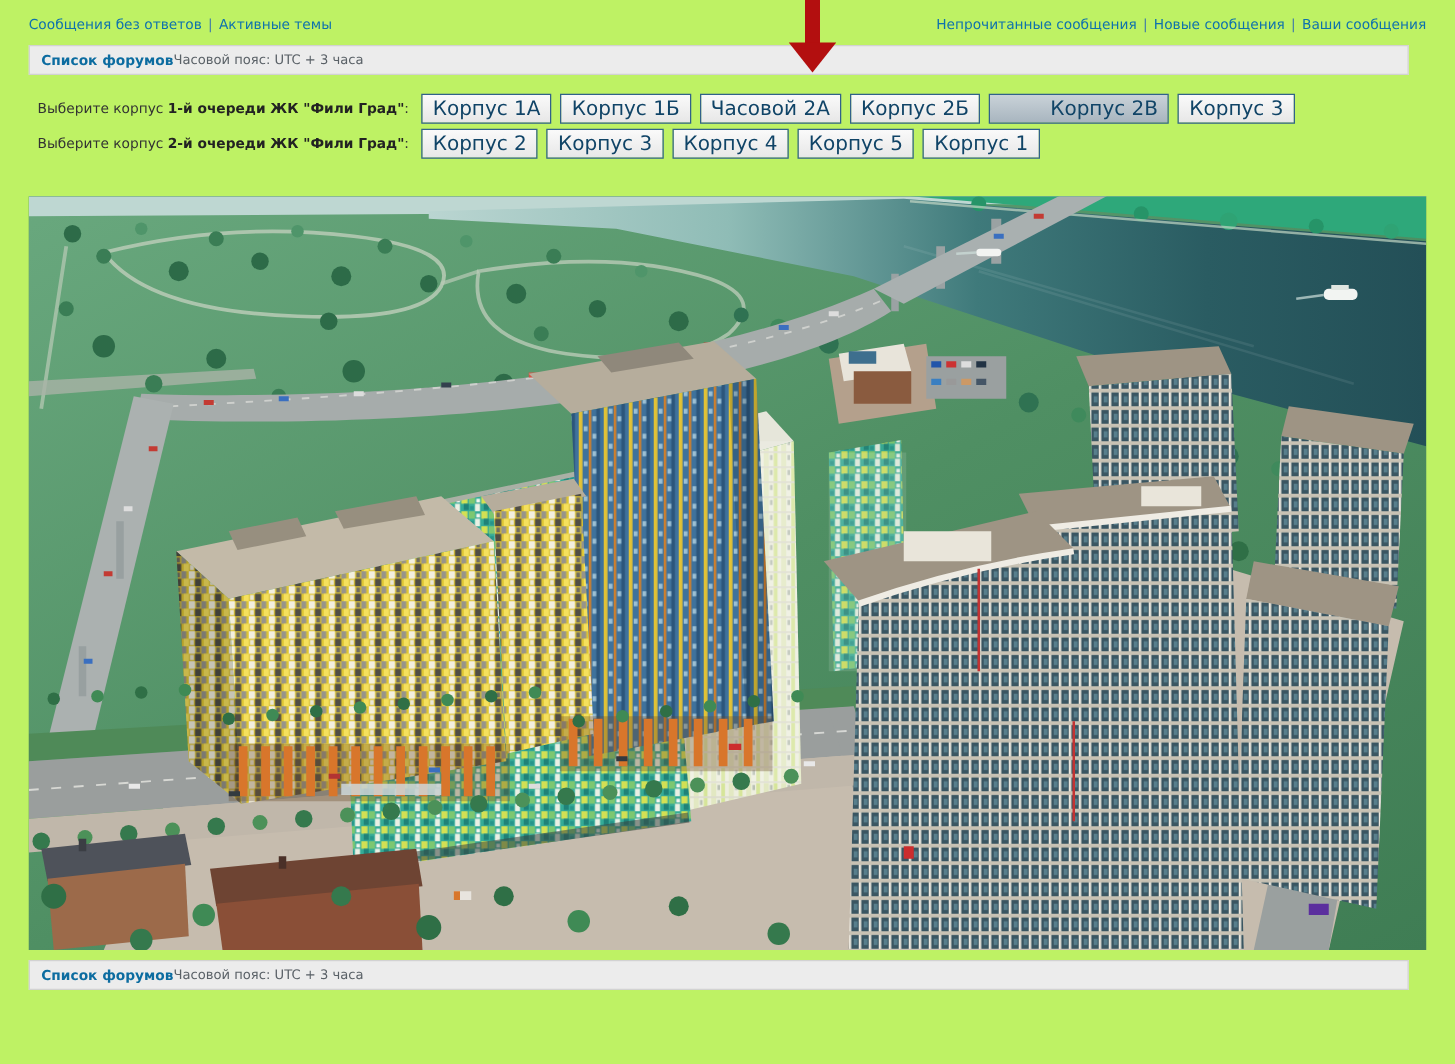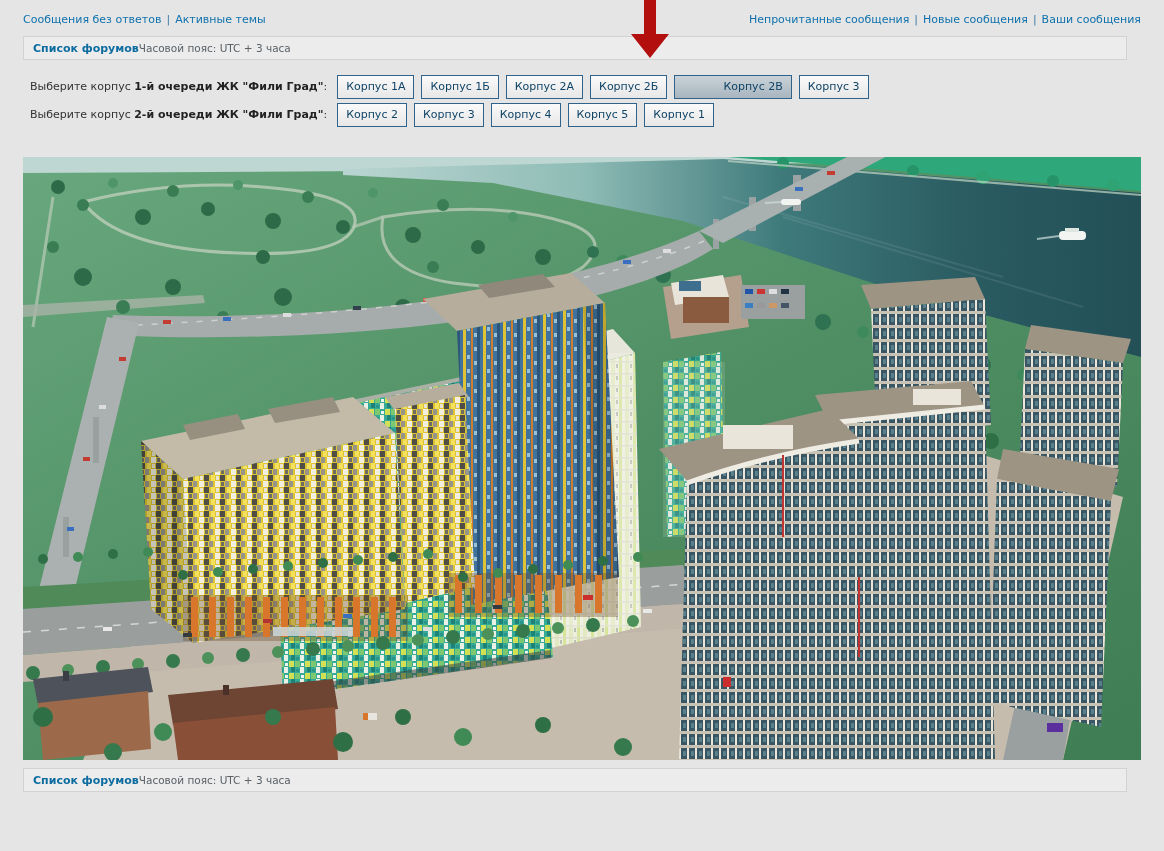--- a/index.html
+++ b/index.html
@@ -1,17 +1,17 @@
 <!DOCTYPE html>
 <html><head>
 <meta charset="utf-8">
 <style>
   html,body{margin:0;padding:0;background:#fff;}
   .page{position:relative;width:1164px;height:851px;overflow:hidden;
-        font-family:"DejaVu Sans","Liberation Sans",sans-serif;background:#e5e5e5;}
+        font-family:"DejaVu Sans","Liberation Sans",sans-serif;background:#bef264;}
   
   .top-links{position:absolute;top:13px;font-size:11px;white-space:nowrap;}
   .top-links.left{left:23px;}
   .top-links.right{right:23px;text-align:right;}
   .nav-link{color:#0f72ad;cursor:pointer;text-decoration:none;}
   .nav-sep{color:#3f7ba8;margin:0 5px;}
   
   .bar{position:absolute;left:23px;right:37px;height:22px;background:#ececec;
        border:1px solid #d2d2d2;display:flex;justify-content:flex-start;
        align-items:center;padding:0 9px;font-size:11px;}
@@ -19,21 +19,21 @@
   .bar.b2{top:768px;}
   .bar-title{font-weight:bold;color:#0c6ca0;cursor:pointer;}
   .bar-tz{color:#5a6167;font-size:10.5px;}
   
   .selectors{position:absolute;top:74px;left:30px;right:23px;}
   .sel-row{display:flex;align-items:center;height:25px;margin-bottom:3px;}
   .sel-label{font-size:11px;color:#333;margin-right:10px;white-space:nowrap;}
   .sel-label b{color:#222;}
   .korpus-btn{height:24px;box-sizing:border-box;padding:0 8px;margin-right:7px;
       border:1px solid #31628a;background:linear-gradient(#fafafa,#e7e7e7);
-      color:#104467;font-size:11px;line-height:21px;cursor:pointer;
+      color:#104467;font-size:16px;line-height:21px;cursor:pointer;
       font-family:inherit;}
   .korpus-btn.selected{background:linear-gradient(#c9d2d8,#a8b5bf);padding-left:48px;}
   
   .red-arrow{position:absolute;left:631px;top:0;width:38px;height:60px;z-index:10;}
   
   .hero{position:absolute;left:23px;top:157px;width:1118px;height:603px;overflow:hidden;background:#4c8a64;}
   .hero svg{display:block;}
   
   .jump{position:absolute;top:810px;right:28px;display:flex;align-items:center;
         font-size:11px;color:#333;}
@@ -64,21 +64,21 @@
   <div class="bar b1">
     <span class="bar-title">Список форумов</span>
     <span class="bar-tz">Часовой пояс: UTC + 3 часа</span>
   </div>
 
   <div class="selectors">
     <div class="sel-row">
       <span class="sel-label"><span>Выберите корпус </span><b>1-й очереди ЖК "Фили Град"</b><span>:</span></span>
       <button class="korpus-btn">Корпус 1А</button>
       <button class="korpus-btn">Корпус 1Б</button>
-      <button class="korpus-btn">Корпус 2А</button>
+      <button class="korpus-btn">Часовой 2А</button>
       <button class="korpus-btn">Корпус 2Б</button>
       <button class="korpus-btn selected">Корпус 2В</button>
       <button class="korpus-btn">Корпус 3</button>
     </div>
     <div class="sel-row">
       <span class="sel-label"><span>Выберите корпус </span><b>2-й очереди ЖК "Фили Град"</b><span>:</span></span>
       <button class="korpus-btn">Корпус 2</button>
       <button class="korpus-btn">Корпус 3</button>
       <button class="korpus-btn">Корпус 4</button>
       <button class="korpus-btn">Корпус 5</button>

